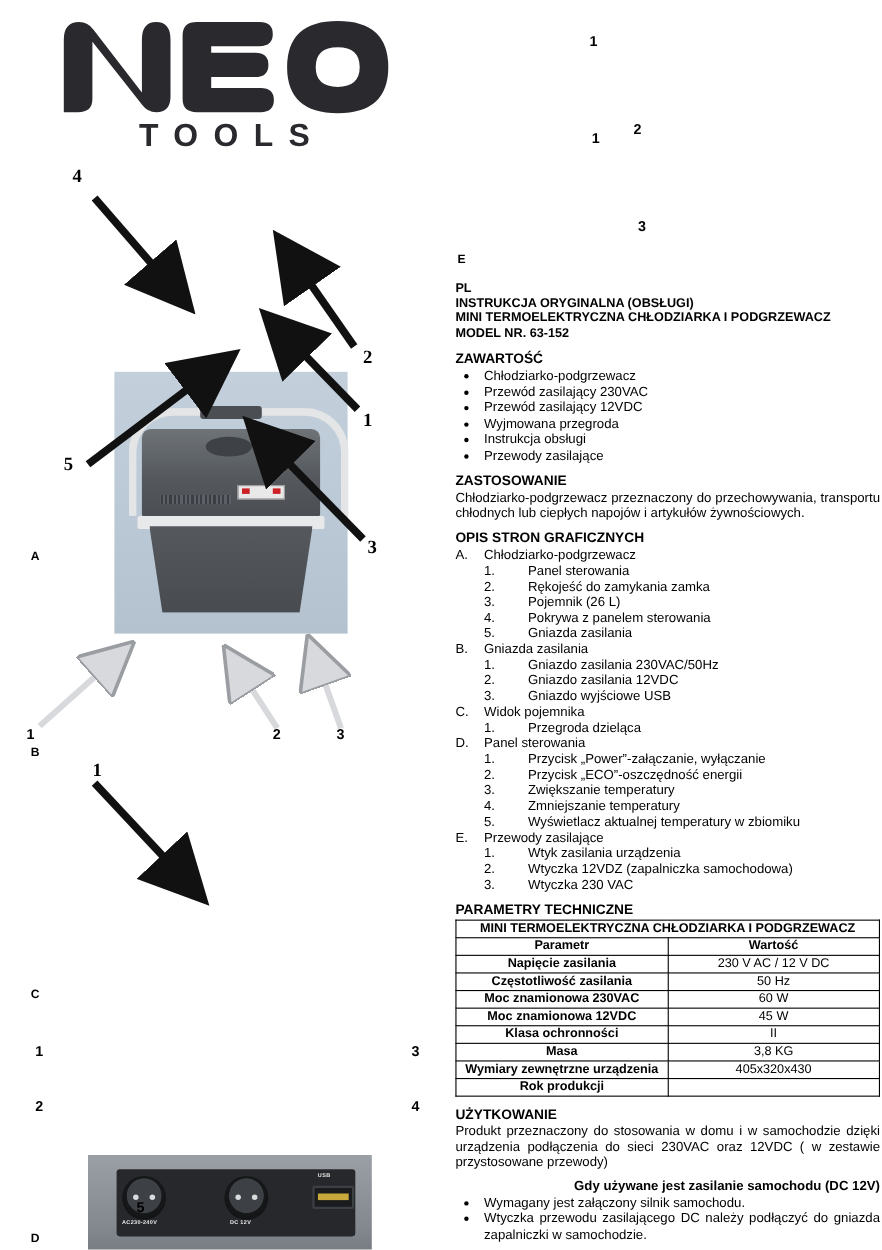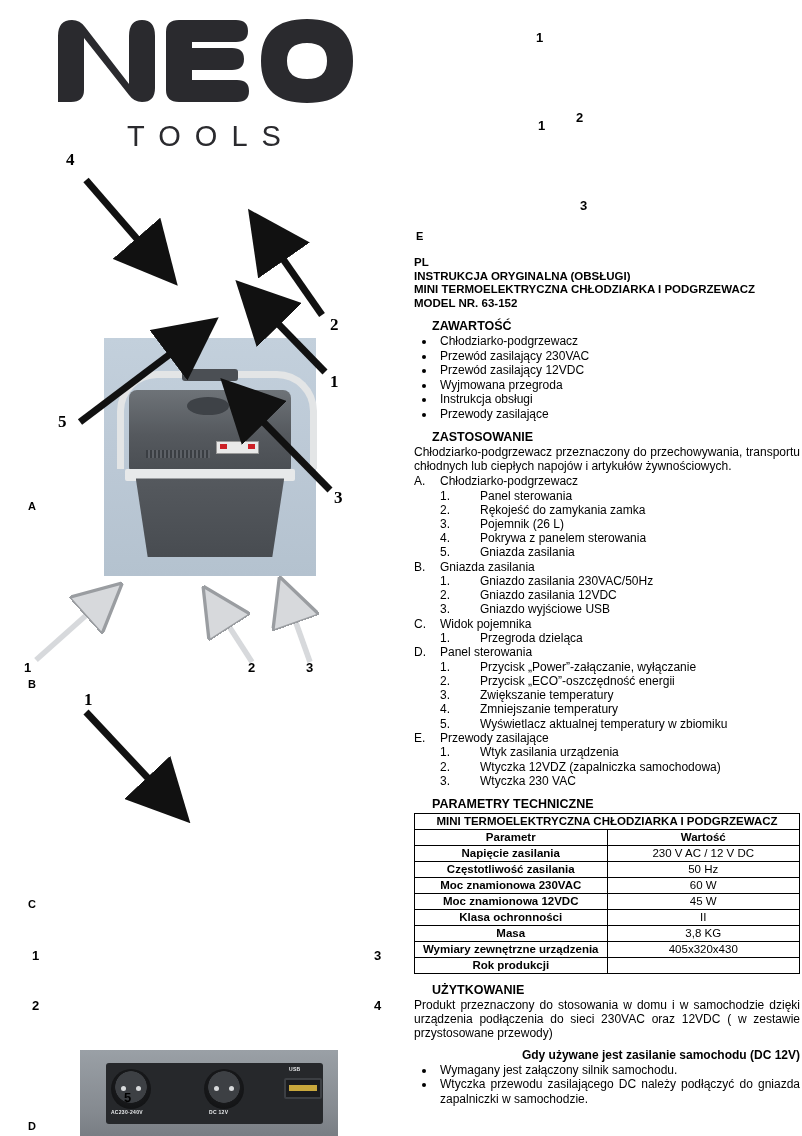--- a/index.html
+++ b/index.html
@@ -41,24 +41,24 @@
   .logo-neo {
     position: absolute;
     left: 50%;
     transform: translateX(-50%);
     top: 6px;
   }
   .logo-tools {
     position: absolute;
     left: 50%;
     transform: translateX(-50%);
-    top: 112px;
+    top: 100px;
     font-size: 29px;
     letter-spacing: 14px;
-    font-weight: 400;
+    font-weight: 700;
     color: #2a2a2e;
     text-indent: 14px;
   }
 
   
   .fig {
     position: absolute;
   }
   .fig-letter {
     position: absolute;
@@ -215,21 +215,21 @@
     padding: 0;
   }
   .doc-title {
     font-weight: 700;
     font-size: 11.5px;
     line-height: 13.5px;
   }
   .sec-head {
     font-weight: 700;
     font-size: 12.5px;
-    margin: 9px 0 1px 18px;
+    margin: 9px 0 1px 0;
   }
   .body-par {
     font-size: 12px;
     line-height: 14px;
     text-align: justify;
     margin: 0;
   }
   ul.bullets {
     margin: 1px 0 0 0;
     padding-left: 22px;
@@ -440,20 +440,21 @@
         <li>Przewód zasilający 230VAC</li>
         <li>Przewód zasilający 12VDC</li>
         <li>Wyjmowana przegroda</li>
         <li>Instrukcja obsługi</li>
         <li>Przewody zasilające</li>
       </ul>
 
       <div class="sec-head">ZASTOSOWANIE</div>
       <p class="body-par">Chłodziarko-podgrzewacz przeznaczony do przechowywania, transportu chłodnych lub ciepłych napojów i artykułów żywnościowych.</p>
 
+      <div class="sec-head">OPIS STRON GRAFICZNYCH</div>
       <div class="desc-list">
 
         <div class="lvl-a">
           <span class="mark">A.</span>
           <span>Chłodziarko-podgrzewacz</span>
         </div>
         <div class="lvl-1">
             <span class="mark">1.</span>
             <span>Panel sterowania</span>
           </div>

